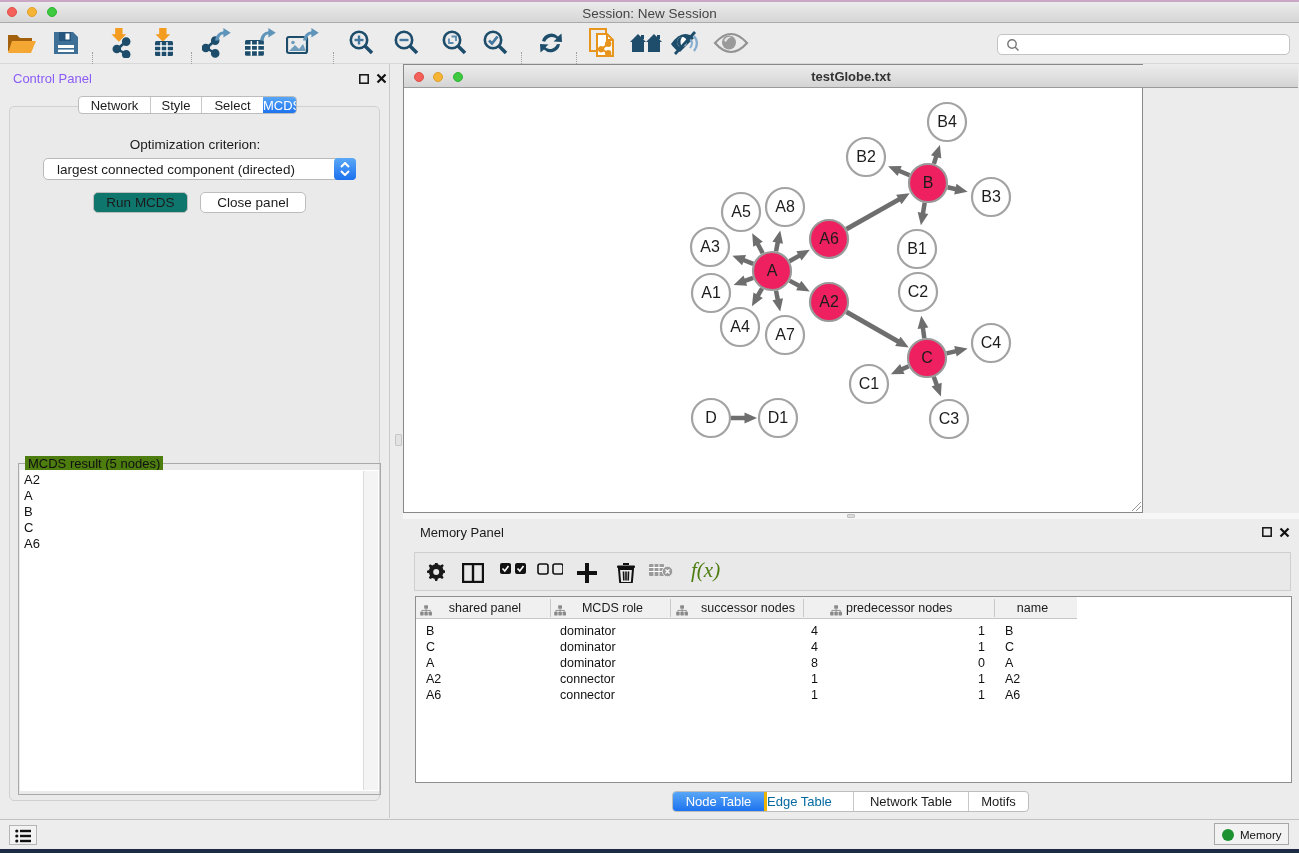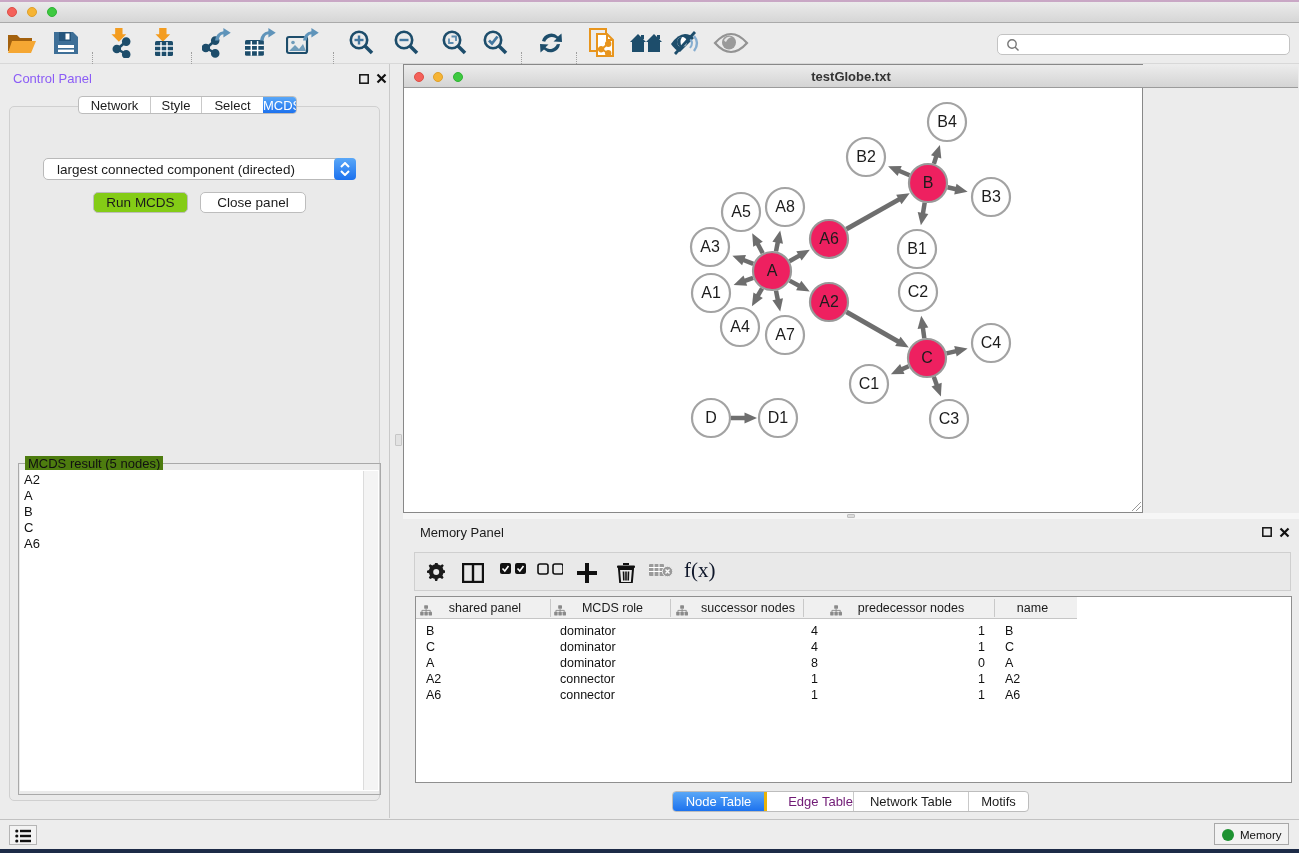--- a/index.html
+++ b/index.html
@@ -9,20 +9,21 @@
 .tl { border-radius:50%; position:absolute; }
 </style></head><body>
 
 <div class="abs" style="left:0;top:0;width:1299px;height:2px;background:#c9a7c5"></div>
 
 <div class="abs" style="left:0;top:2px;width:1299px;height:21px;
   background:linear-gradient(#ebebeb,#d6d6d6);border-bottom:1px solid #aaa">
   <div class="tl" style="left:7px;top:5px;width:10px;height:10px;background:#f4615a;border:1px solid #dd4f47"></div>
   <div class="tl" style="left:27px;top:5px;width:10px;height:10px;background:#f6b434;border:1px solid #dfa02b"></div>
   <div class="tl" style="left:47px;top:5px;width:10px;height:10px;background:#3ec940;border:1px solid #2fb335"></div>
+  <div class="abs" style="left:0;width:1299px;top:4px;text-align:center;font-size:13.5px;color:#444">Session: New Session</div>
 </div>
 
 <div class="abs" style="left:0;top:23px;width:1299px;height:41px;background:#ececec;border-bottom:1px solid #d8d8d8">
   <div style="position:absolute;left:6px;top:6px;line-height:0"><svg width="32" height="28" viewBox="0 0 32 28">
         <path d="M2 6 L11 6 L14 9 L26 9 L26 22 L2 22 Z" fill="#a3610e"></path>
         <path d="M6 12 L30 12 L25 24 L2 24 Z" fill="#f5a733"></path>
       </svg></div>
     <div style="position:absolute;left:52px;top:6px;line-height:0"><svg width="28" height="28" viewBox="0 0 28 28">
         <path d="M2 3 L21 3 L26 8 L26 25 L2 25 Z" fill="#3e6f97"></path>
         <rect x="7" y="3" width="12" height="9" fill="#26567d"></rect>
@@ -179,31 +180,32 @@
 
   <div class="abs" style="left:9px;top:42px;width:371px;height:695px;background:#eaeaea;border:1px solid #d0d0d0;border-radius:5px"></div>
 
   <div class="abs" style="left:78px;top:32px;height:18px;display:flex;font-size:13px;border:1px solid #bcbcbc;border-radius:4px;overflow:hidden;background:#fff">
     <div style="width:72px;text-align:center;line-height:17px;border-right:1px solid #c9c9c9;color:#1b1b1b">Network</div>
     <div style="width:51px;text-align:center;line-height:17px;border-right:1px solid #c9c9c9;color:#1b1b1b">Style</div>
     <div style="width:61px;text-align:center;line-height:17px;color:#1b1b1b">Select</div>
     <div style="width:33px;text-align:center;line-height:17px;color:#fff;background:linear-gradient(#59a7f7,#1d72ee)">MCDS</div>
   </div>
 
+  <div class="abs" style="left:0;top:73px;width:390px;text-align:center;font-size:13.5px;color:#1b1b1b">Optimization criterion:</div>
 
   <div class="abs" style="left:43px;top:94px;width:313px;height:22px;background:#fff;border:1px solid #b9b9b9;border-radius:5px">
     <div style="position:absolute;left:13px;top:3px;font-size:13.5px;color:#1b1b1b">largest connected component (directed)</div>
     <div style="position:absolute;right:-1px;top:-1px;width:22px;height:22px;border-radius:4px;background:linear-gradient(#5aa8f8,#1c71ee)">
       <svg width="12" height="14" viewBox="0 0 12 14" style="position:absolute;left:5px;top:4px">
           <path d="M2 5 L6 1 L10 5 M2 9 L6 13 L10 9" stroke="#fff" stroke-width="2" fill="none"></path>
         </svg>
     </div>
   </div>
 
-  <div class="abs" style="left:93px;top:128px;width:95px;height:21px;background:#84cc16;border:1px solid #bdbdbd;border-radius:5px;text-align:center;line-height:19px;font-size:13.5px;color:#1b1b1b">Run MCDS</div>
+  <div class="abs" style="left:93px;top:128px;width:95px;height:21px;background:#0f766e;border:1px solid #bdbdbd;border-radius:5px;text-align:center;line-height:19px;font-size:13.5px;color:#1b1b1b">Run MCDS</div>
   <div class="abs" style="left:200px;top:128px;width:106px;height:21px;background:#fff;border:1px solid #bdbdbd;border-radius:5px;text-align:center;line-height:19px;font-size:13.5px;color:#1b1b1b">Close panel</div>
 
   <div class="abs" style="left:18px;top:399px;width:363px;height:332px;border:1px solid #a9a9a9"></div>
   <div class="abs" style="left:25px;top:392px;background:#4d7c0f;padding:0 3px;font-size:13px;color:#111">MCDS result (5 nodes)</div>
   <div class="abs" style="left:20px;top:406px;width:359px;height:321px;background:#fff">
     <div style="position:absolute;left:4px;top:2px;font-size:13px;line-height:16px;color:#111">A2<br>A<br>B<br>C<br>A6</div>
     <div style="position:absolute;right:1px;top:1px;width:15px;height:319px;background:#f4f4f4;border-left:1px solid #dcdcdc"></div>
   </div>
 </div>
 
@@ -361,21 +363,21 @@
             <g stroke="#fff" stroke-width="1">
               <line x1="0" y1="4.5" x2="15" y2="4.5"></line>
               <line x1="0" y1="8.5" x2="15" y2="8.5"></line>
               <line x1="5" y1="1" x2="5" y2="13"></line>
               <line x1="10" y1="1" x2="10" y2="13"></line>
             </g>
             <circle cx="18.5" cy="8.5" r="5.2" fill="#9a9a9a" stroke="#e9e9e9" stroke-width="1"></circle>
             <path d="M16.5 6.5 L20.5 10.5 M20.5 6.5 L16.5 10.5" stroke="#fff" stroke-width="1.4"></path>
           </g>
         </svg></div>
-    <div style="position:absolute;left:269px;top:5px;font-family:'Liberation Serif',serif;font-size:21px;color:#0f172a">f(x)</div>
+    <div style="position:absolute;left:276px;top:5px;font-family:'Liberation Serif',serif;font-style:italic;font-size:21px;color:#4d7c0f">f(x)</div>
   </div>
 
   <div class="abs" style="left:12px;top:76px;width:877px;height:187px;background:#fff;border:1px solid #8f8f8f">
 
     <div style="position:absolute;left:0;top:0;width:661px;height:22px;background:#f0f0f0;border-bottom:1px solid #c6c6c6">
       <div style="position:absolute;left:4px;top:5px"><svg width="12" height="11" viewBox="0 0 12 11">
             <g fill="#8a8a8a">
               <rect x="4.2" y="0.3" width="3.8" height="3.4" rx="0.4"></rect>
               <rect x="0.2" y="6.8" width="3.4" height="3.6" rx="0.4"></rect>
               <rect x="4.4" y="6.8" width="3.4" height="3.6" rx="0.4"></rect>
@@ -409,21 +411,21 @@
       <div style="position:absolute;left:387px;top:2px;width:1px;height:18px;background:#c9c9c9"></div>
       <div style="position:absolute;left:414px;top:5px"><svg width="12" height="11" viewBox="0 0 12 11">
             <g fill="#8a8a8a">
               <rect x="4.2" y="0.3" width="3.8" height="3.4" rx="0.4"></rect>
               <rect x="0.2" y="6.8" width="3.4" height="3.6" rx="0.4"></rect>
               <rect x="4.4" y="6.8" width="3.4" height="3.6" rx="0.4"></rect>
               <rect x="8.6" y="6.8" width="3.4" height="3.6" rx="0.4"></rect>
               <path d="M6.1 3.7 L6.1 6.8 M1.9 6.8 L1.9 5.4 L10.3 5.4 L10.3 6.8" stroke="#8a8a8a" stroke-width="0.9" fill="none"></path>
             </g>
           </svg></div>
-      <div style="position:absolute;left:430px;width:130px;top:4px;font-size:12.5px;color:#1b1b1b;text-align:center">predecessor nodes</div>
+      <div style="position:absolute;left:430px;width:130px;top:4px;font-size:12.5px;color:#1b1b1b;text-align:left">predecessor nodes</div>
       <div style="position:absolute;left:578px;top:2px;width:1px;height:18px;background:#c9c9c9"></div>
       <div style="position:absolute;left:578px;width:77px;top:4px;font-size:12.5px;color:#1b1b1b;text-align:center">name</div>
     </div>
 
     <div style="position:absolute;left:0;top:26px;font-size:12.5px;color:#111">
       <div style="position:absolute;left:10px;top:1px">B</div>
         <div style="position:absolute;left:144px;top:1px">dominator</div>
         <div style="position:absolute;left:330px;top:1px;width:72px;text-align:right">4</div>
         <div style="position:absolute;left:500px;top:1px;width:69px;text-align:right">1</div>
         <div style="position:absolute;left:589px;top:1px">B</div>
@@ -445,21 +447,21 @@
         <div style="position:absolute;left:10px;top:65px">A6</div>
         <div style="position:absolute;left:144px;top:65px">connector</div>
         <div style="position:absolute;left:330px;top:65px;width:72px;text-align:right">1</div>
         <div style="position:absolute;left:500px;top:65px;width:69px;text-align:right">1</div>
         <div style="position:absolute;left:589px;top:65px">A6</div>
     </div>
   </div>
 
   <div class="abs" style="left:269px;top:271px;height:21px;display:flex;font-size:13px;border:1px solid #bdbdbd;border-radius:4px;overflow:hidden;background:#fff">
     <div style="width:91px;text-align:center;line-height:20px;color:#fff;background:linear-gradient(#59a7f7,#1d72ee)">Node Table</div>
-    <div style="width:89px;text-align:right;line-height:20px;border-left:3px solid #eab308;color:#701a75">Edge Table</div>
+    <div style="width:89px;text-align:left;line-height:20px;border-left:3px solid #eab308;color:#0369a1">Edge Table</div>
     <div style="width:115px;text-align:center;line-height:20px;border-left:1px solid #c9c9c9;color:#1b1b1b">Network Table</div>
     <div style="width:60px;text-align:center;line-height:20px;border-left:1px solid #c9c9c9;color:#1b1b1b">Motifs</div>
   </div>
 </div>
 
 <div class="abs" style="left:0;top:819px;width:1299px;height:29px;background:#ededed;border-top:1px solid #c2c2c2">
   <div class="abs" style="left:9px;top:5px;width:28px;height:20px;background:#f3f3f3;border:1px solid #b5b5b5;text-align:center">
     <svg width="16" height="14" viewBox="0 0 16 14" style="margin-top:3px">
         <g fill="#111">
           <circle cx="1.8" cy="2" r="1.6"></circle>

